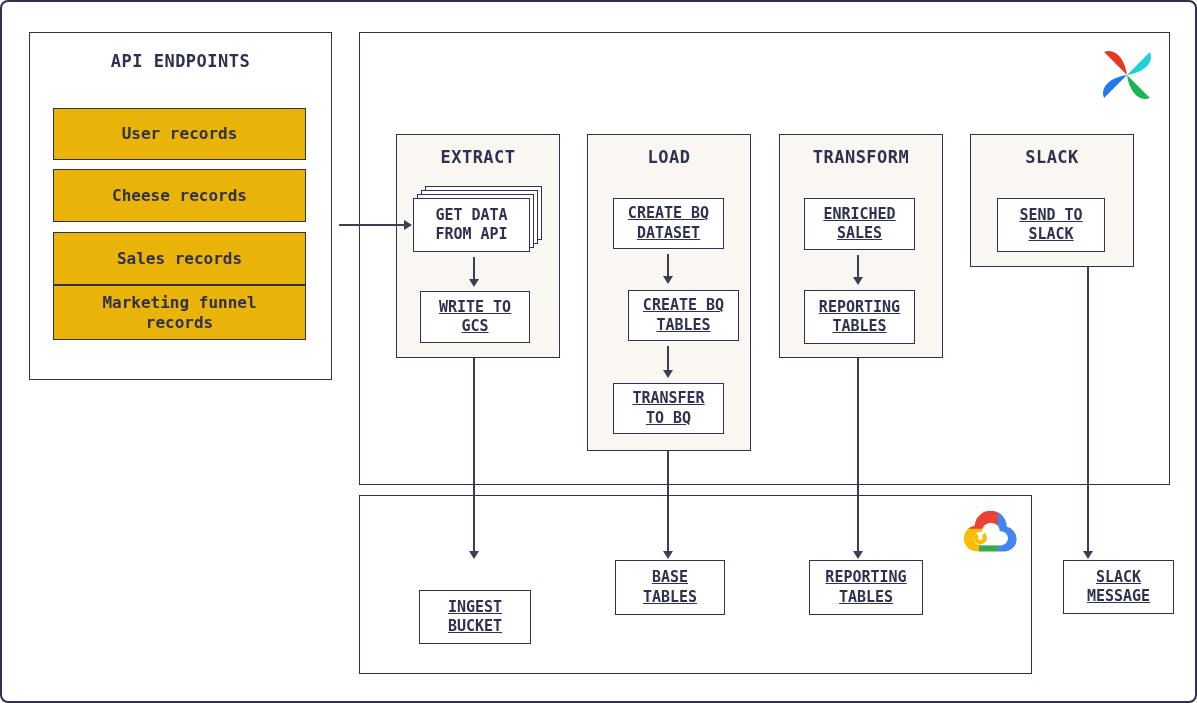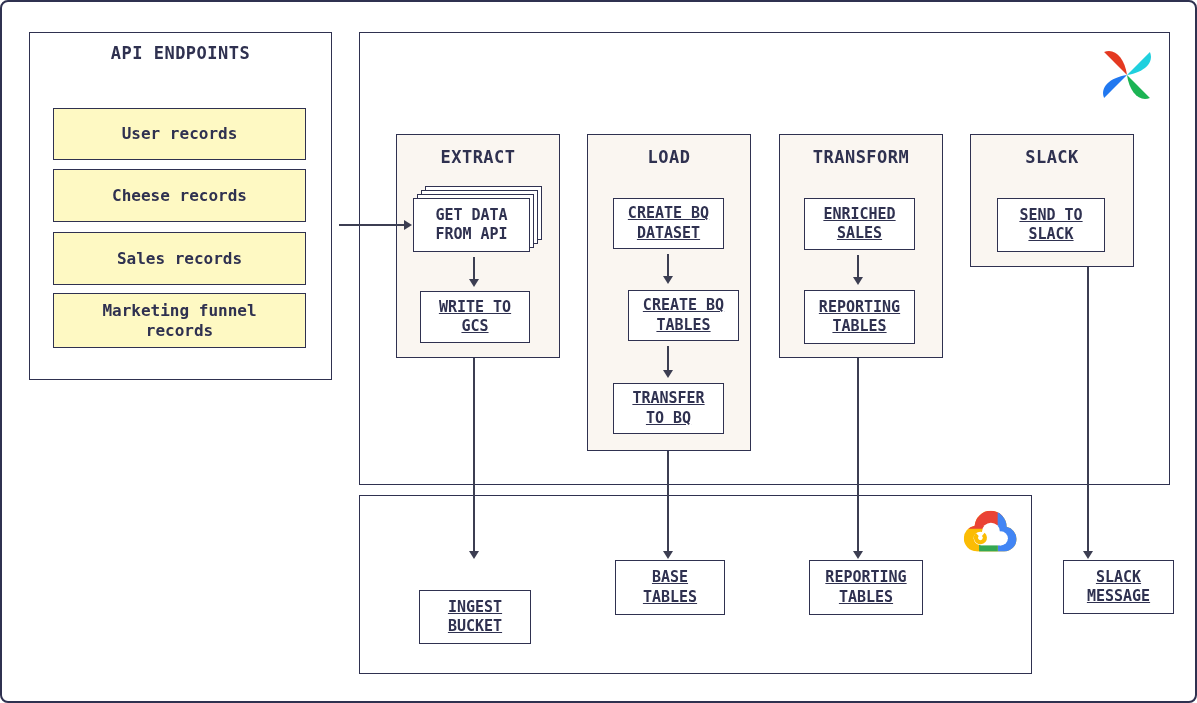--- a/index.html
+++ b/index.html
@@ -11,44 +11,44 @@
   .abs{position:absolute;box-sizing:border-box;}
   .panel{border:1.5px solid #2f3150;background:#ffffff;}
   .cream{background:#faf6f1;}
   .ptitle{display:block;text-align:center;font-weight:bold;font-size:17px;letter-spacing:0.5px;}
   .node{
     border:1.5px solid #2f3150;background:#ffffff;
     display:flex;align-items:center;justify-content:center;text-align:center;
     font-weight:bold;font-size:15px;line-height:1.3;padding:2px 6px;text-decoration:underline;
   }
   .record{
-    border:1.5px solid #2f3150;background:#fef9c3;
+    border:1.5px solid #2f3150;background:#eab308;
     display:flex;align-items:center;justify-content:center;text-align:center;
     font-size:16px;line-height:1.25;padding:2px 16px;font-weight:600;
   }
   .vline{width:2px;background:#3c3e52;}
   .hline{height:2px;background:#3c3e52;}
   .ah-down{width:0;height:0;border-left:5px solid transparent;border-right:5px solid transparent;border-top:8px solid #3c3e52;}
   .ah-right{width:0;height:0;border-top:5px solid transparent;border-bottom:5px solid transparent;border-left:8px solid #3c3e52;}
   .card{position:absolute;width:117px;height:54px;background:#ffffff;border:1.5px solid #2f3150;box-sizing:border-box;}
   .card-front{display:flex;align-items:center;justify-content:center;text-align:center;font-weight:bold;font-size:15px;line-height:1.3;}
   .arrow{z-index:5;}
 </style>
 </head>
 <body>
 
 <div class="canvas">
 
   <div class="abs panel" style="left:27px;top:30px;width:303px;height:348px;">
-    <span class="ptitle" style="margin-top:10px;">API ENDPOINTS</span>
+    <span class="ptitle" style="margin-top:18px;">API ENDPOINTS</span>
   </div>
   <div class="abs record" style="left:51px;top:106px;width:253px;height:52px;">User records</div>
   <div class="abs record" style="left:51px;top:167px;width:253px;height:53px;">Cheese records</div>
   <div class="abs record" style="left:51px;top:230px;width:253px;height:53px;">Sales records</div>
-  <div class="abs record" style="left:51px;top:291px;width:253px;height:55px;">Marketing funnel records</div>
+  <div class="abs record" style="left:51px;top:283px;width:253px;height:55px;">Marketing funnel records</div>
 
   <div class="abs hline arrow" style="left:337px;top:222px;width:66px;"></div>
   <div class="abs ah-right arrow" style="left:402px;top:218px;"></div>
 
   <div class="abs panel" style="left:357px;top:30px;width:811px;height:453px;"></div>
 
   <svg class="abs" style="left:1094px;top:42px;" width="62" height="62" viewBox="0 0 100 100">
     <g>
       <path d="M50,50 L13,13 C30,6 46,22 50,50 Z" fill="#e43921"></path>
       <path d="M50,50 L87,13 C94,30 78,46 50,50 Z" fill="#1fd0de"></path>

